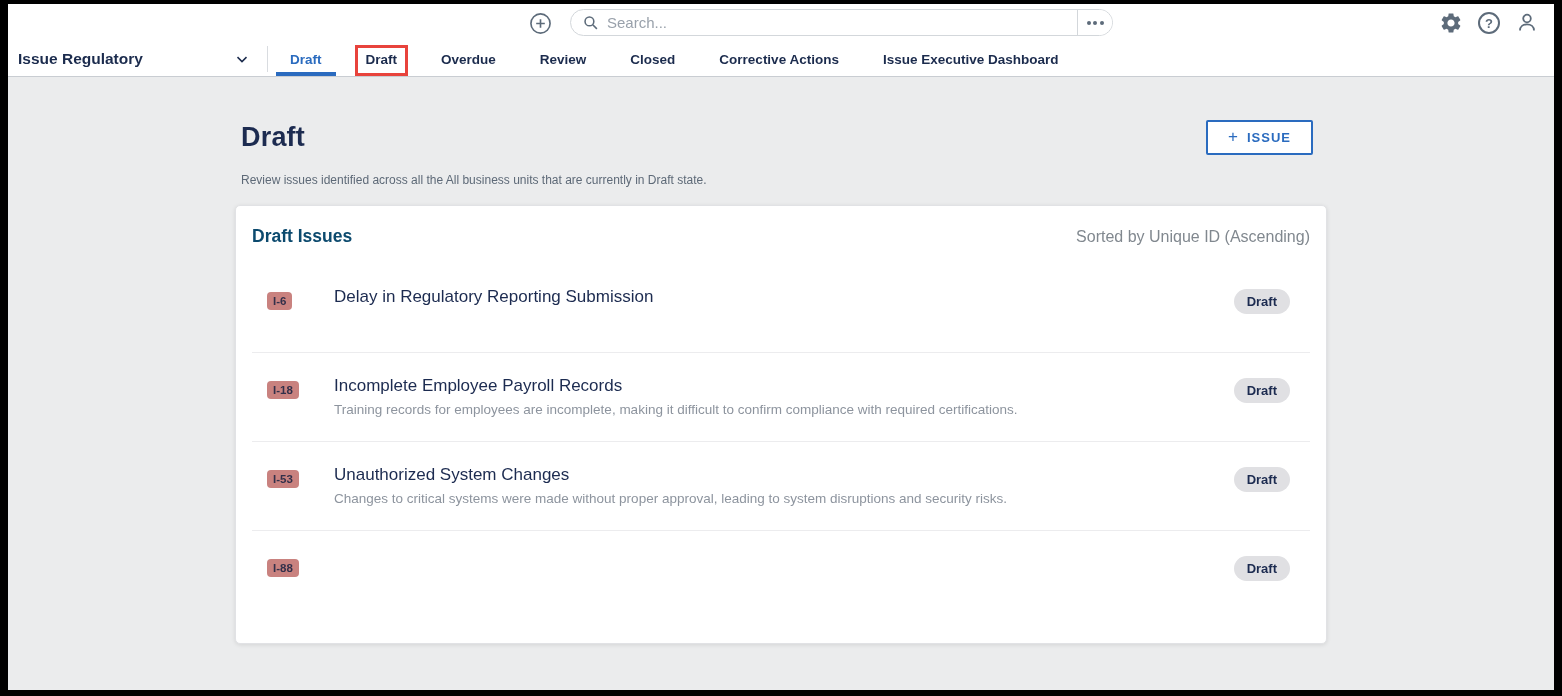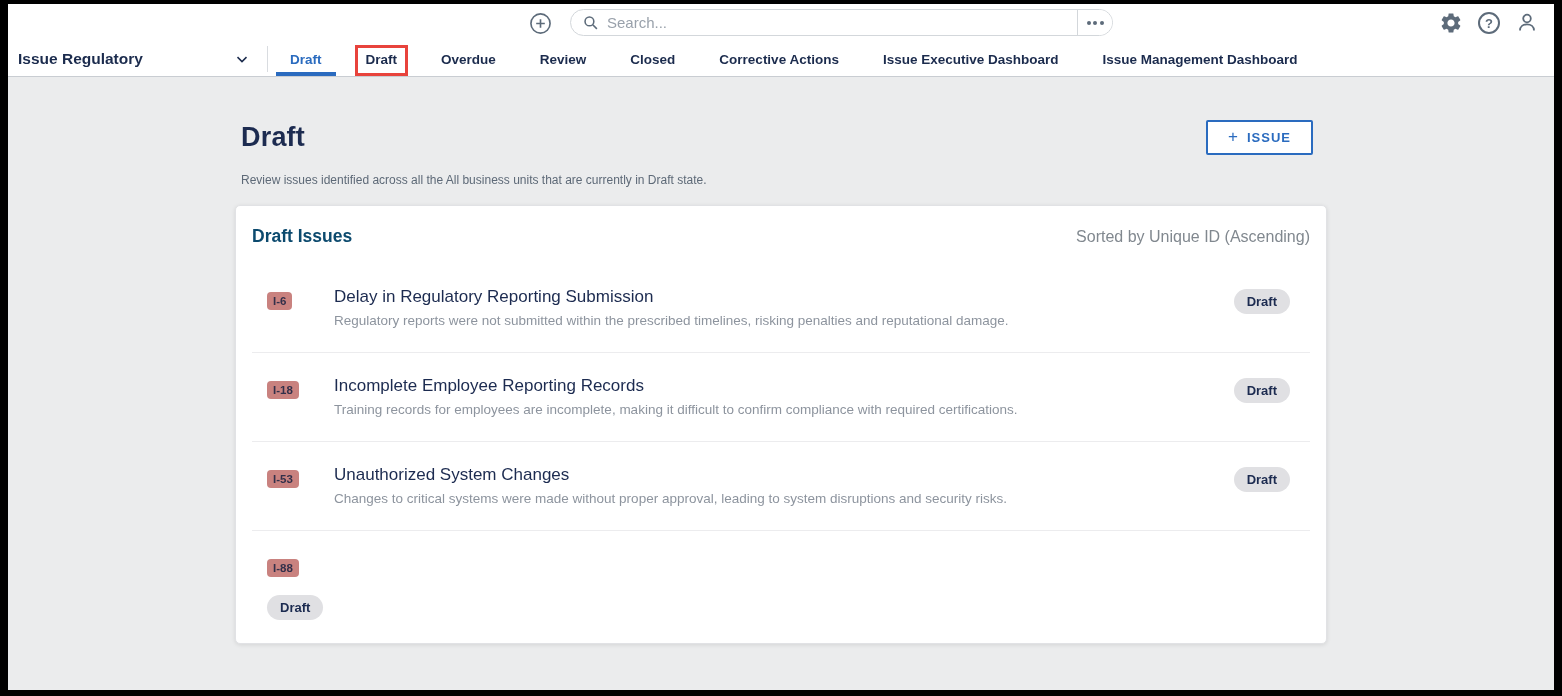--- a/index.html
+++ b/index.html
@@ -96,21 +96,21 @@
     padding:20px 16px 0 16px;
   }
   .card-header { display:flex; justify-content:space-between; align-items:baseline; }
   .card-title { font-size:17.5px; font-weight:bold; color:#0c4a6e; }
   .sort-label { font-size:16px; color:#81888f; }
   .rows { margin-top:17px; }
   .issue-row {
     height:89px; display:flex; align-items:flex-start;
     padding:27px 20px 0 15px; border-bottom:1px solid #ececee;
   }
-  .issue-row:last-child { border-bottom:none;flex-direction:column; }
+  .issue-row:last-child { border-bottom:none; }
   .id-col { width:67px; flex:0 0 auto; }
   .id-badge {
     display:inline-block; background:#c9827f; color:#33304a;
     font-size:11.5px; font-weight:bold; padding:3px 6px; border-radius:4px;
   }
   .main-col { flex:1; min-width:0; margin-top:-4px; }
   .issue-title { font-size:17px; color:#1c2b50; cursor:pointer; }
   .issue-desc { margin-top:6px; font-size:13.5px; color:#8d949e; }
   .status-col { flex:0 0 auto; margin-top:-2px; }
   .status-pill {
@@ -171,21 +171,20 @@
   </div>
   <div class="brand-divider"></div>
   <div class="tabs">
     <div class="tab active">Draft</div>
     <div class="tab annotated">Draft</div>
     <div class="tab">Overdue</div>
     <div class="tab">Review</div>
     <div class="tab">Closed</div>
     <div class="tab">Corrective Actions</div>
     <div class="tab">Issue Executive Dashboard</div>
-    <div class="tab">Issue Management Dashboard</div>
   </div>
 </div>
 
 <div class="content">
   <div class="page-inner">
     <div class="title-row">
       <div class="page-title">Draft</div>
       <button class="issue-btn">
         <span class="plus-glyph">+</span>
         <span>ISSUE</span>
@@ -197,29 +196,28 @@
       <div class="card-header">
         <span class="card-title">Draft Issues</span>
         <span class="sort-label">Sorted by Unique ID (Ascending)</span>
       </div>
       <div class="rows">
 
         <div class="issue-row">
           <div class="id-col"><span class="id-badge">I-6</span></div>
           <div class="main-col">
             <div class="issue-title">Delay in Regulatory Reporting Submission</div>
-            <div class="issue-desc">Regulatory reports were not submitted within the prescribed timelines, risking penalties and reputational damage.</div>
           </div>
           <div class="status-col"><span class="status-pill">Draft</span></div>
         </div>
 
         <div class="issue-row">
           <div class="id-col"><span class="id-badge">I-18</span></div>
           <div class="main-col">
-            <div class="issue-title">Incomplete Employee Reporting Records</div>
+            <div class="issue-title">Incomplete Employee Payroll Records</div>
             <div class="issue-desc">Training records for employees are incomplete, making it difficult to confirm compliance with required certifications.</div>
           </div>
           <div class="status-col"><span class="status-pill">Draft</span></div>
         </div>
 
         <div class="issue-row">
           <div class="id-col"><span class="id-badge">I-53</span></div>
           <div class="main-col">
             <div class="issue-title">Unauthorized System Changes</div>
             <div class="issue-desc">Changes to critical systems were made without proper approval, leading to system disruptions and security risks.</div>

